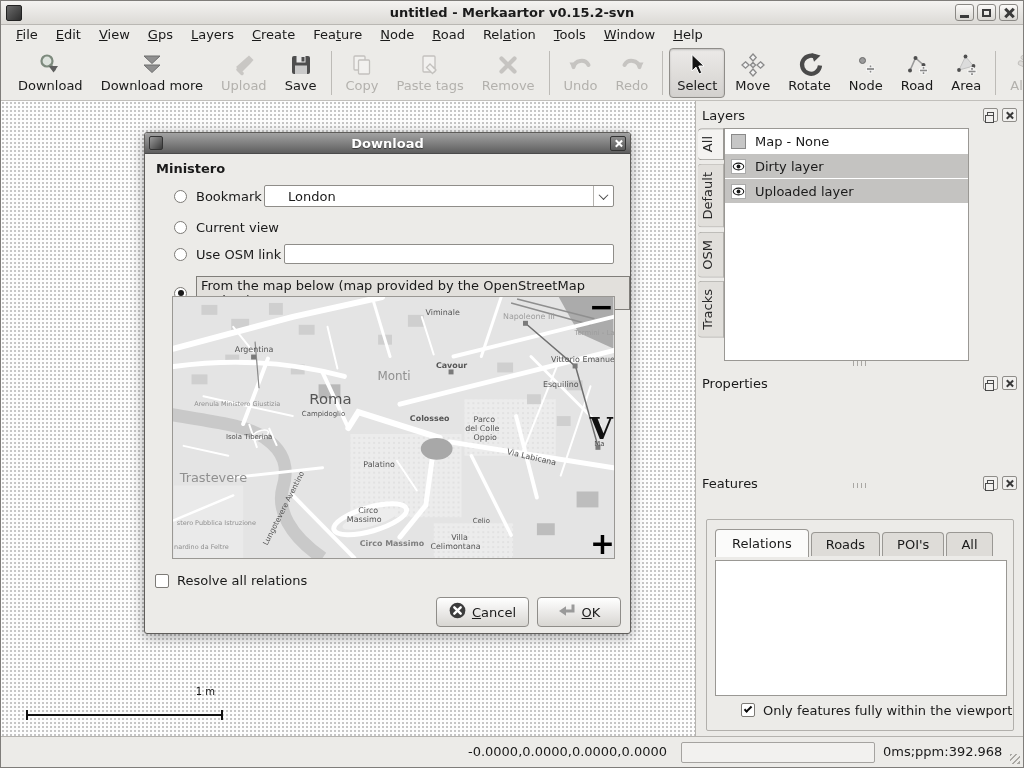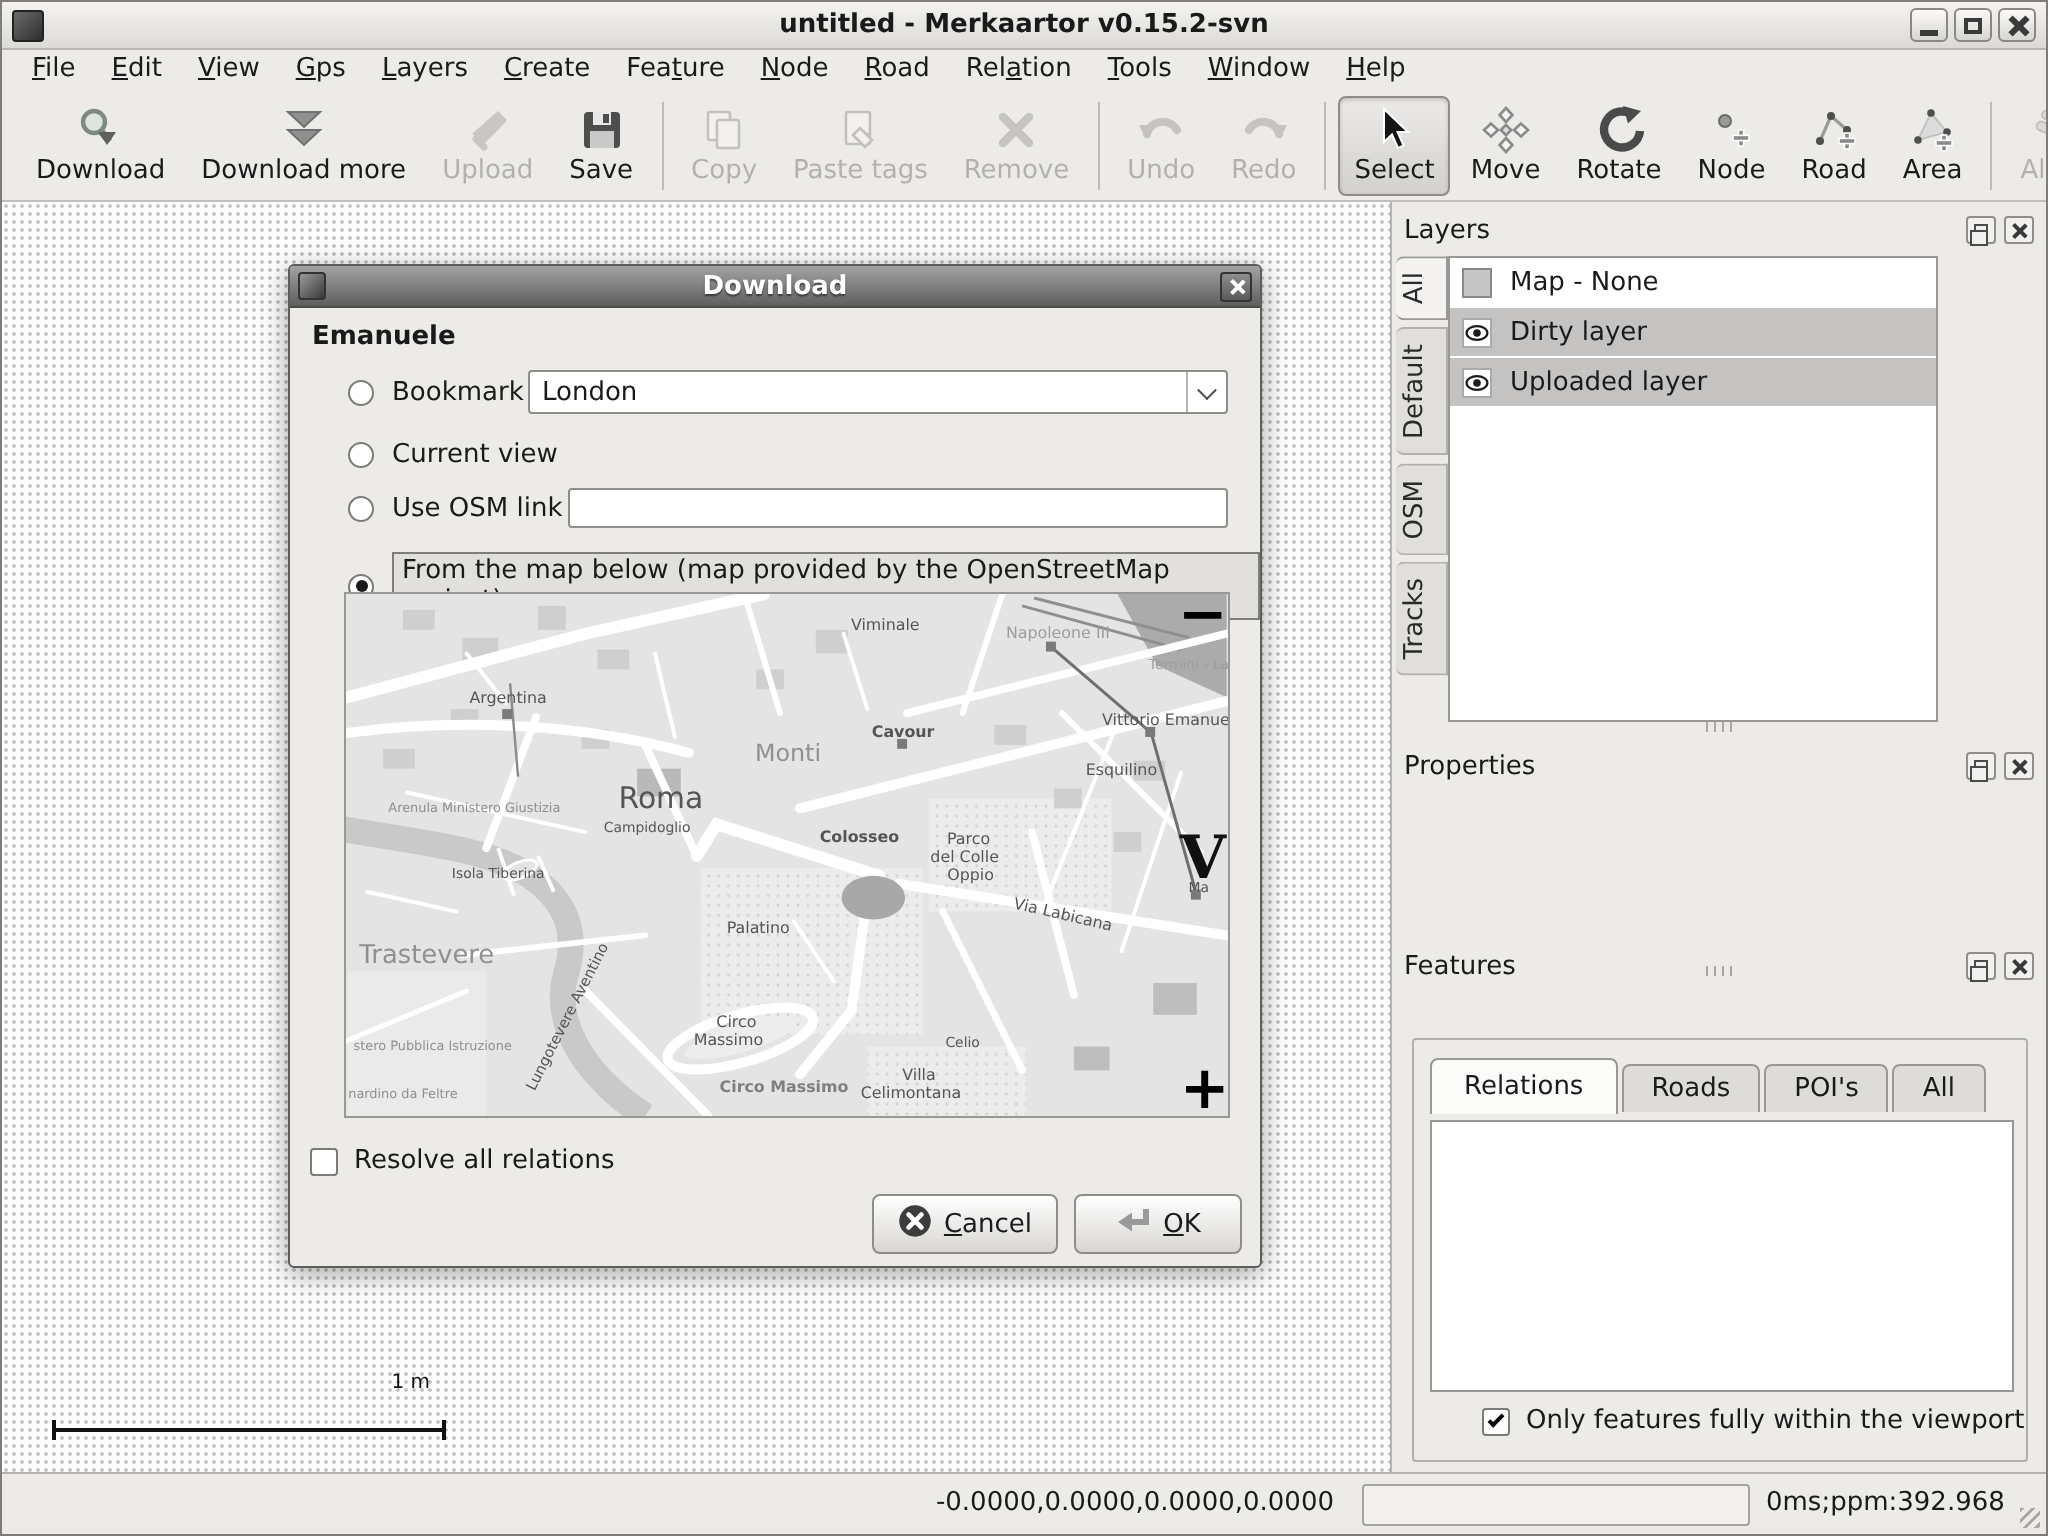--- a/index.html
+++ b/index.html
@@ -78,21 +78,21 @@
   .hgrip { width:13px; height:5px;
     background:repeating-linear-gradient(90deg,#a9a7a3 0 1px,transparent 1px 4px); }
   
   .features-group { position:absolute; left:10px; top:418px; width:308px; height:212px;
     border:1px solid #b2b0ac; border-radius:2px; background:#ecebe8; }
   .f-tabs { position:absolute; left:8px; top:8px; display:flex; align-items:flex-end; }
   .f-tab { padding:4px 14px; border:1px solid #9a9894; border-bottom:none; background:#dedcd8;
     border-radius:4px 4px 0 0; margin-right:2px; font-size:13px; }
   .f-tab.selected { background:#fbfbfa; padding:6px 16px; position:relative; top:1px; }
   .f-list { position:absolute; left:8px; top:40px; width:292px; height:136px; background:#fff; border:1px solid #9a9894; }
-  .f-check { position:absolute; left:10px; top:183px; display:flex; align-items:flex-end; gap:8px;padding-left:24px; }
+  .f-check { position:absolute; left:10px; top:183px; display:flex; align-items:flex-start; gap:8px;padding-left:24px; }
   
   .cbox { width:14px; height:14px; background:#fff; border:1px solid #7d7b77; border-radius:2px;
     display:inline-flex; align-items:center; justify-content:center; }
   .tick { width:8px; height:4px; border-left:2px solid #0a0a0a; border-bottom:2px solid #0a0a0a;
     transform:rotate(-45deg) translate(1px,-1px); }
   .radio { width:13px; height:13px; border:1px solid #7d7b77; border-radius:50%; background:#fff;
     display:inline-flex; align-items:center; justify-content:center; flex:none; }
   .radio.checked::after { content:""; width:6px; height:6px; border-radius:50%; background:#1a1a1a; }
   
   .statusbar { position:absolute; left:0; right:0; bottom:0; height:31px; background:#ecebe8;
@@ -115,21 +115,21 @@
     text-shadow:0 1px 1px rgba(0,0,0,.5); font-size:13px; }
   .dlg-close { position:absolute; right:4px; top:3px; width:16px; height:15px;
     background:linear-gradient(#8d8d8d,#5a5a5a); border:1px solid #333; border-radius:2px;
     display:flex; align-items:center; justify-content:center; }
   .dlg-close .ico-close::before,.dlg-close .ico-close::after { background:#fff; }
   .dlg-section { position:absolute; left:11px; top:28px; font-weight:bold; }
   .dlg-row { position:absolute; display:flex; align-items:center; gap:9px; }
   .framed-label { border:1px solid #807e7a; background:#e2e0dc; padding:1px 4px; }
   .combo { position:absolute; left:119px; top:52px; width:350px; height:22px; background:#fff;
     border:1px solid #8f8d89; border-radius:2px; display:flex; align-items:center; }
-  .combo-text { padding-left:6px; flex:1; }
+  .combo-text { padding-left:23px; flex:1; }
   .combo-arrow { width:20px; height:100%; border-left:1px solid #b5b3af; display:flex; align-items:center; justify-content:center; }
   .chev { width:7px; height:7px; border-right:1.6px solid #4a4a4a; border-bottom:1.6px solid #4a4a4a;
     transform:rotate(45deg) translate(-1px,-1px); }
   .txt-input { position:absolute; left:139px; top:111px; width:330px; height:20px; background:#fff;
     border:1px solid #8f8d89; border-radius:2px; font:13px "DejaVu Sans",sans-serif; padding:0 4px; }
   .dlg-map { position:absolute; left:27px; top:163px; width:443px; height:263px; border:1px solid #9a9894; background:#e4e4e4; }
   .dlg-map svg { display:block; }
   .dlg-checks { position:absolute; left:10px; top:440px; width:467px; display:flex; }
   .dlg-check { display:flex; align-items:center; gap:8px; }
   .dlg-buttons { position:absolute; right:9px; top:464px; display:flex; gap:8px;align-items:center; }
@@ -468,21 +468,21 @@
 
 <div class="dialog">
   <div class="dlg-titlebar">
     <div class="dlg-icon"></div>
     <div class="dlg-title">Download</div>
     <div class="dlg-close">
         <span class="ico-close"></span>
       </div>
   </div>
 
-  <div class="dlg-section">Emanuele</div>
+  <div class="dlg-section">Ministero</div>
 
   <div class="dlg-row" style="left:29px; top:56px;">
     <span class="radio"></span>
     <span>Bookmark</span>
   </div>
   <div class="combo">
     <span class="combo-text">London</span>
     <span class="combo-arrow">
         <span class="chev"></span>
       </span>

